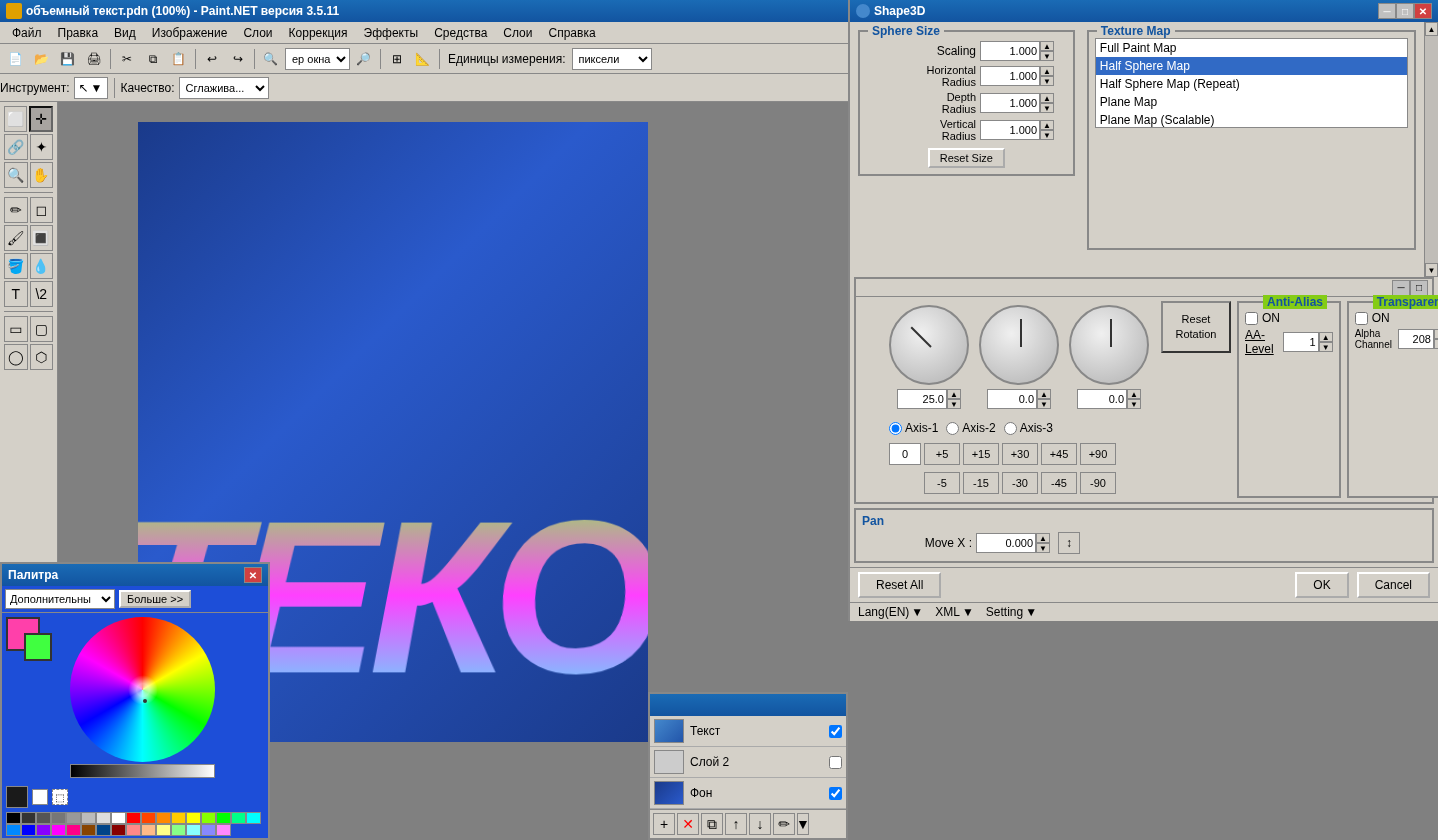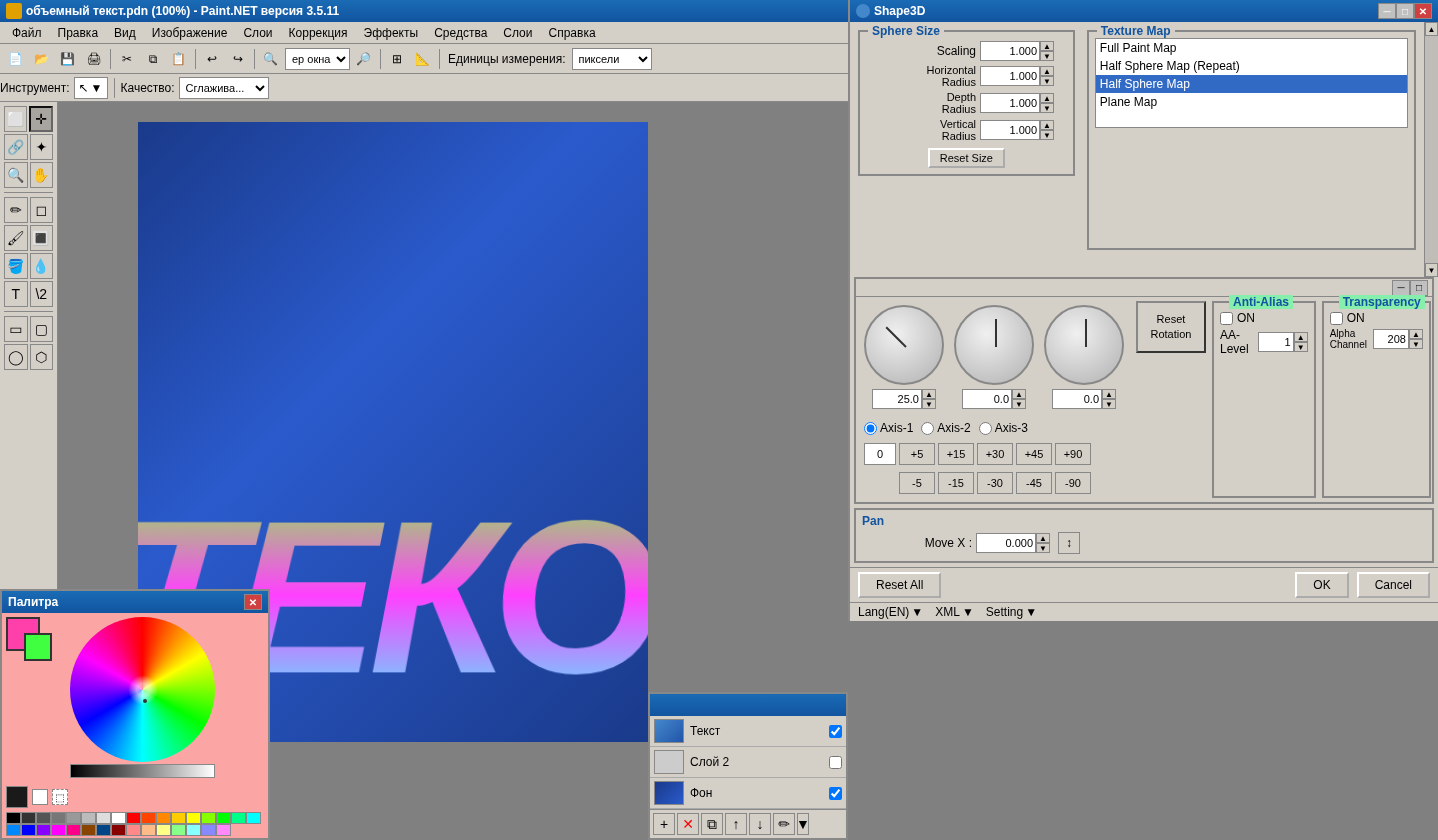--- a/index.html
+++ b/index.html
@@ -211,22 +211,22 @@
       min-width: 70px; min-height: 40px;
       text-align: center;
     }
     .panel-section {
       border: 2px solid #888;
       padding: 6px;
       background: #d4d0c8;
       position: relative;
     }
     .panel-section-title {
-      position: absolute; top: -8px; left: 15px;
-      background: #86efac; padding: 0 4px;
+      position: absolute; top: -8px; left: 24px;
+      background: #84cc16; padding: 0 4px;
       color: #1254a0; font-weight: bold;
     }
     .checkbox-row { display: flex; align-items: center; gap: 4px; margin: 2px 0; }
 
     
     .bottom-bar {
       display: flex; align-items: center;
       padding: 4px 8px;
       background: #d4d0c8;
       border-top: 1px solid #888;
@@ -248,21 +248,21 @@
       border-top: 1px solid #888;
       gap: 12px; font-size: 12px;
     }
     .lang-item { cursor: pointer; display: flex; align-items: center; gap: 2px; }
 
     
     .palette-panel {
       position: absolute;
       bottom: 0; left: 0;
       width: 270px;
-      background: #fca5a5;
+      background: #1d4ed8;
       border: 2px solid #888;
     }
     .palette-title {
       background: linear-gradient(to bottom, #1a6bb5, #1254a0);
       color: white;
       height: 22px;
       display: flex; align-items: center;
       padding: 0 6px;
       font-size: 12px; font-weight: bold;
     }
@@ -476,44 +476,45 @@
                 <button class="bottom-btn" style="font-size:11px;padding:2px 10px;">Reset Size</button>
               </div>
             </div>
           </div>
 
           <div style="flex:1.5;">
             <div class="section-box" style="height:220px;">
               <span class="section-title">Texture Map</span>
               <div class="listbox">
                 <div class="list-item">Full Paint Map</div>
+                <div class="list-item selected">Half Sphere Map</div>
                 <div class="list-item">Half Sphere Map (Repeat)</div>
-                <div class="list-item selected">Half Sphere Map</div>
                 <div class="list-item">Plane Map</div>
+                <div class="list-item">Plane Map (Scalable)</div>
               </div>
             </div>
           </div>
         </div>
       </div>
 
       <div class="vscroll">
         <div class="scroll-btn">▲</div>
         <div class="scroll-track"></div>
         <div class="scroll-btn">▼</div>
       </div>
     </div>
 
     <div style="border:2px solid #888;margin:0 4px 4px;background:#d4d0c8;">
       <div style="display:flex;height:18px;align-items:center;justify-content:flex-end;padding:0 4px;border-bottom:1px solid #888;">
         <div class="win-btn">─</div>
         <div class="win-btn">□</div>
       </div>
 
       <div style="display:flex;">
-        <div style="flex:1;">
+        <div style="flex:1;margin-left:25px;">
 
           <div style="display:flex;gap:10px;padding:8px;align-items:flex-end;">
 
             <div class="dial-container">
               <div class="dial">
                 <div class="dial-needle" style="transform: rotate(-45deg);"></div>
               </div>
               <div class="dial-value-box">
                 <input class="dial-num" value="25.0" style="">
                 <div style="display:flex;flex-direction:column;">
@@ -588,21 +589,21 @@
           <button class="reset-rotation-btn" style="height:52px;width:72px;font-size:11px;white-space:pre-line;line-height:1.4;">Reset
 Rotation</button>
 
           <div class="panel-section">
             <span class="panel-section-title">Anti-Alias</span>
             <div class="checkbox-row">
               <input type="checkbox" style="">
               <span>ON</span>
             </div>
             <div class="field-row">
-              <span style="margin-right:9px;">AA-Level</span>
+              <span style="margin-right:9px;text-decoration:underline;">AA-Level</span>
               <input class="field-input" style="width: 36px;" value="1">
               <div style="display:flex;flex-direction:column;">
                 <div class="spinner-btn">▲</div>
                 <div class="spinner-btn">▼</div>
               </div>
             </div>
           </div>
 
           <div class="panel-section">
             <span class="panel-section-title">Transparency</span>
@@ -658,20 +659,26 @@
       </span>
     </div>
   </div>
 </div>
 
 <div class="palette-panel" style="bottom:0;left:0;width:270px;position:absolute;">
   <div class="palette-title">
     <span>Палитра</span>
     <div style="flex:1;"></div>
     <div class="win-btn close">✕</div>
+  </div>
+  <div class="palette-toolbar">
+    <select class="palette-combo" style="width:110px;">
+      <option>Дополнительны</option>
+    </select>
+    <button class="bottom-btn" style="font-size:11px;padding:1px 6px;">Больше &gt;&gt;</button>
   </div>
   <div style="display:flex;padding:4px;gap:4px;">
 
     <div style="position:relative;width:60px;height:50px;">
       <div style="position:absolute;top:0;left:0;width:34px;height:34px;background:#ff40aa;border:2px solid #333;"></div>
       <div style="position:absolute;top:16px;left:18px;width:28px;height:28px;background:#40ff40;border:2px solid #333;"></div>
     </div>
 
     <div style="display:flex;flex-direction:column;">
       <div class="color-wheel" style="width:145px;height:145px;">

